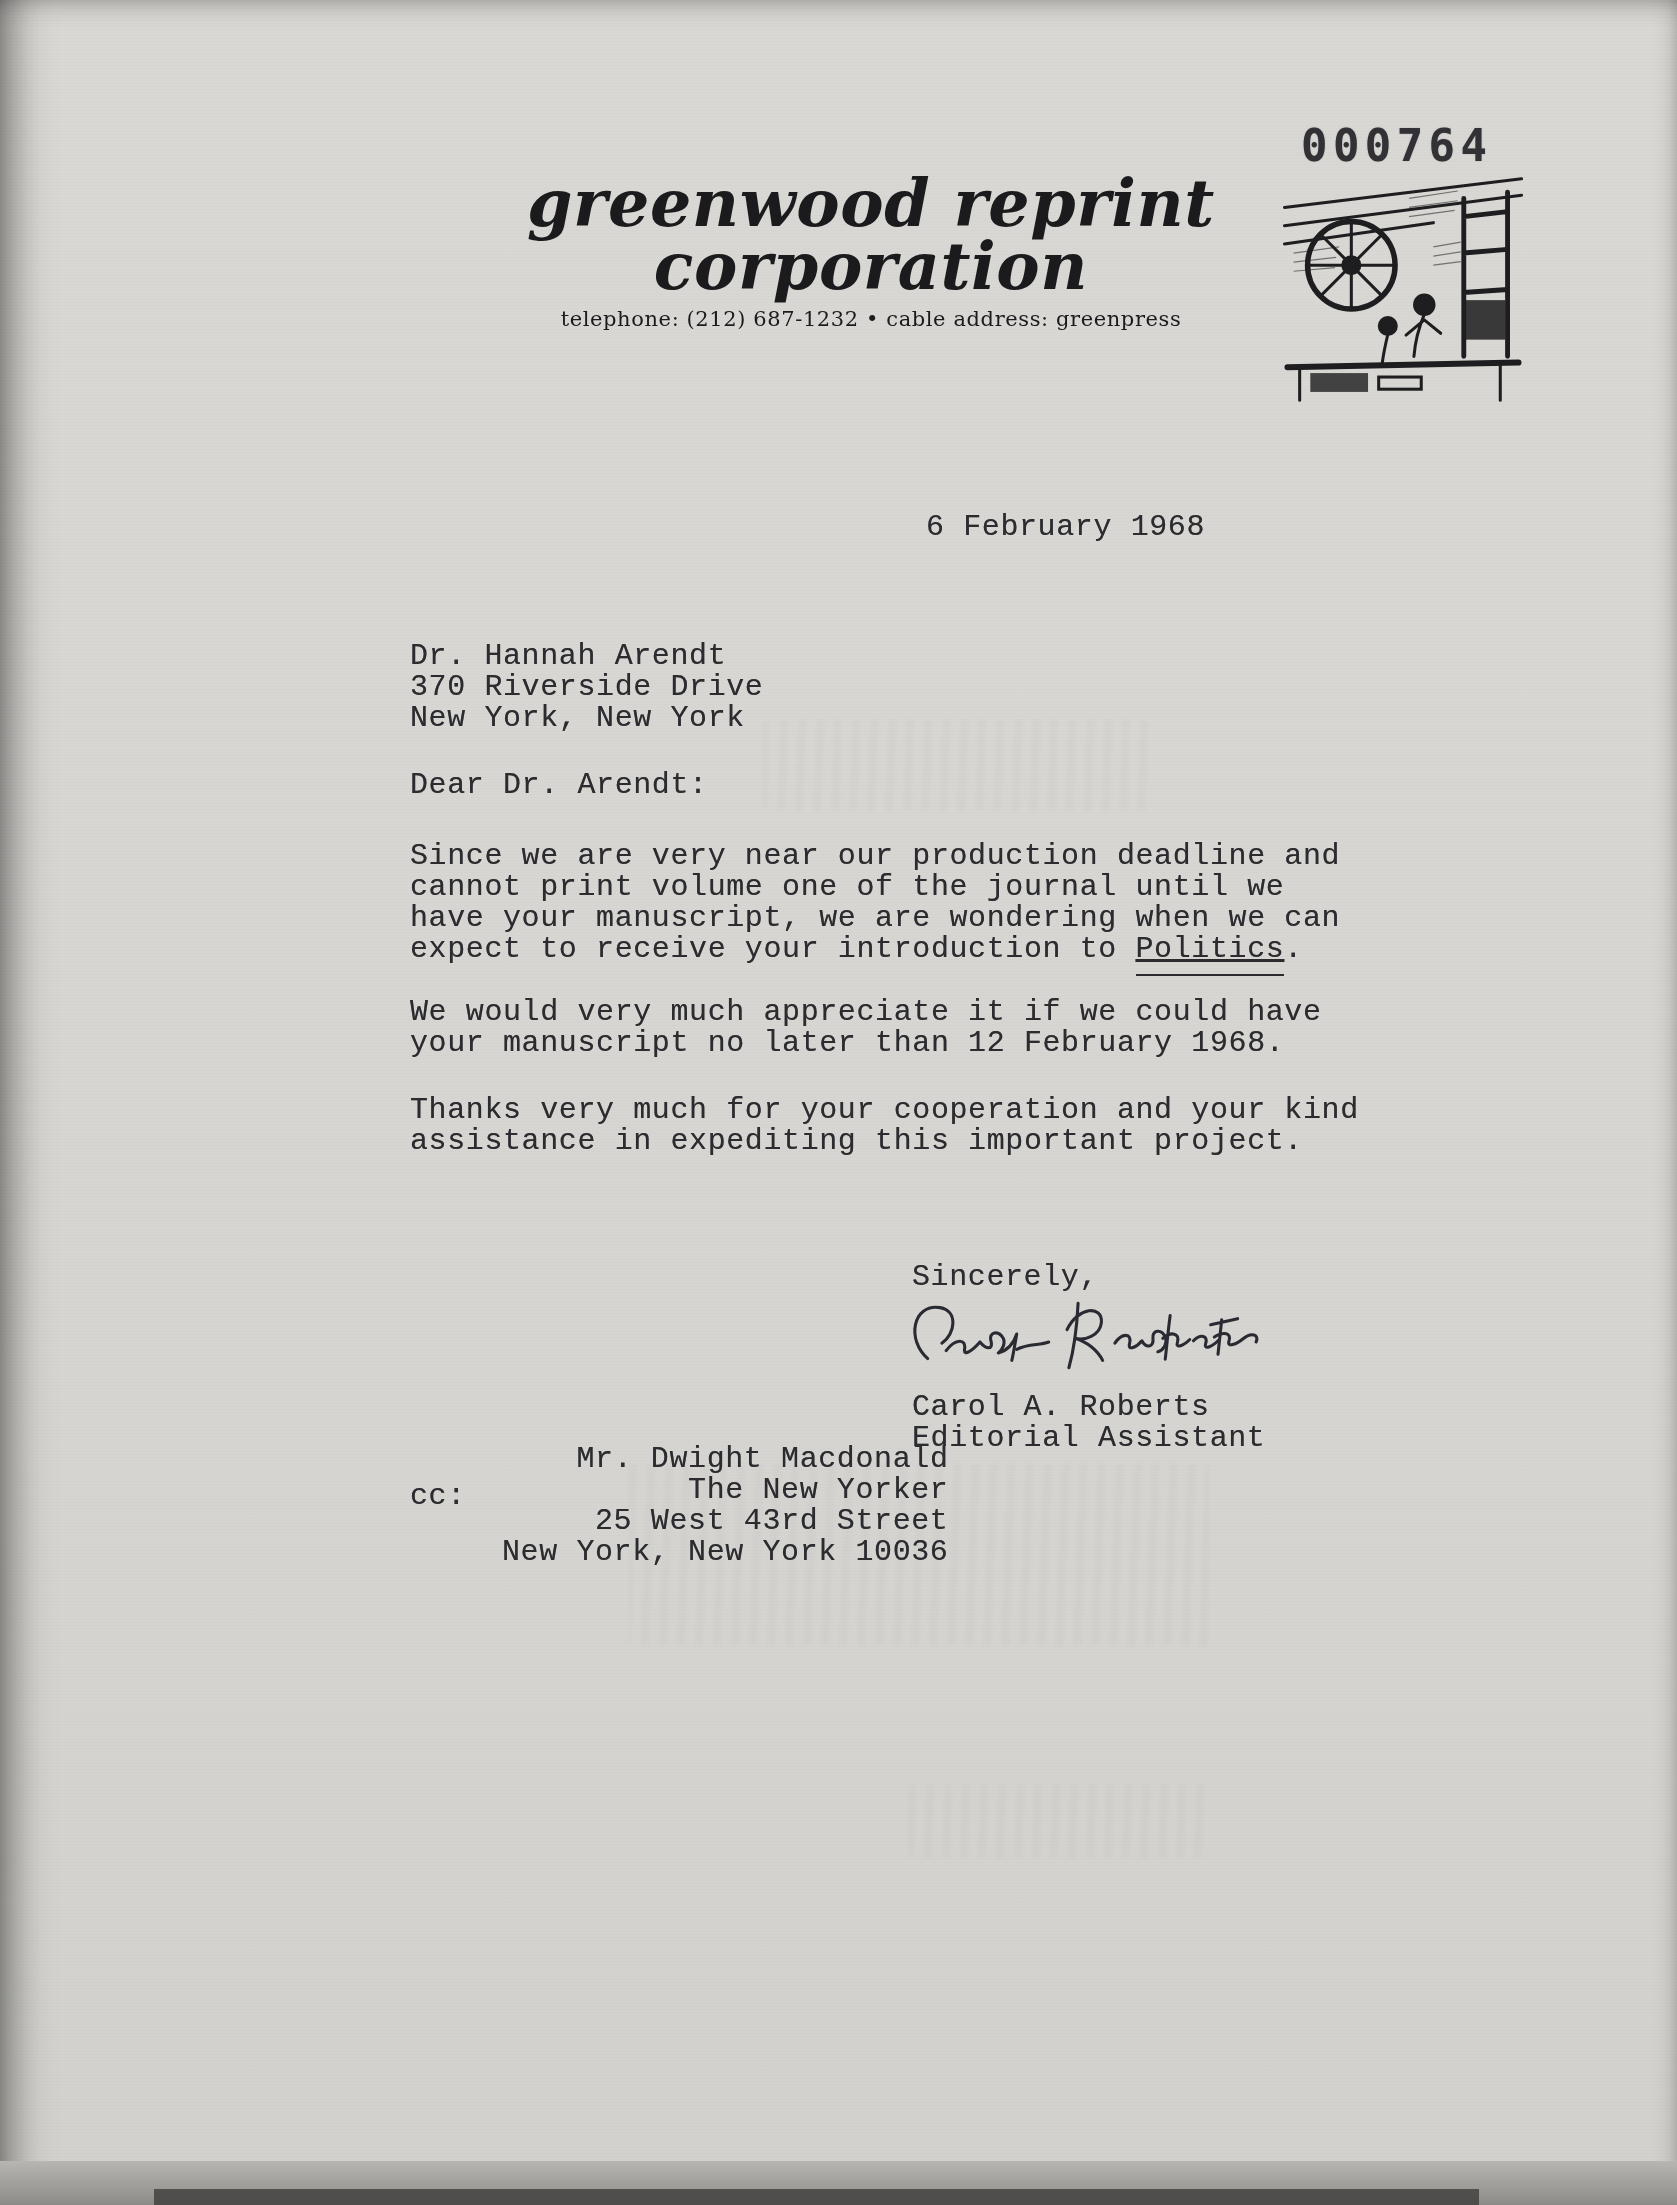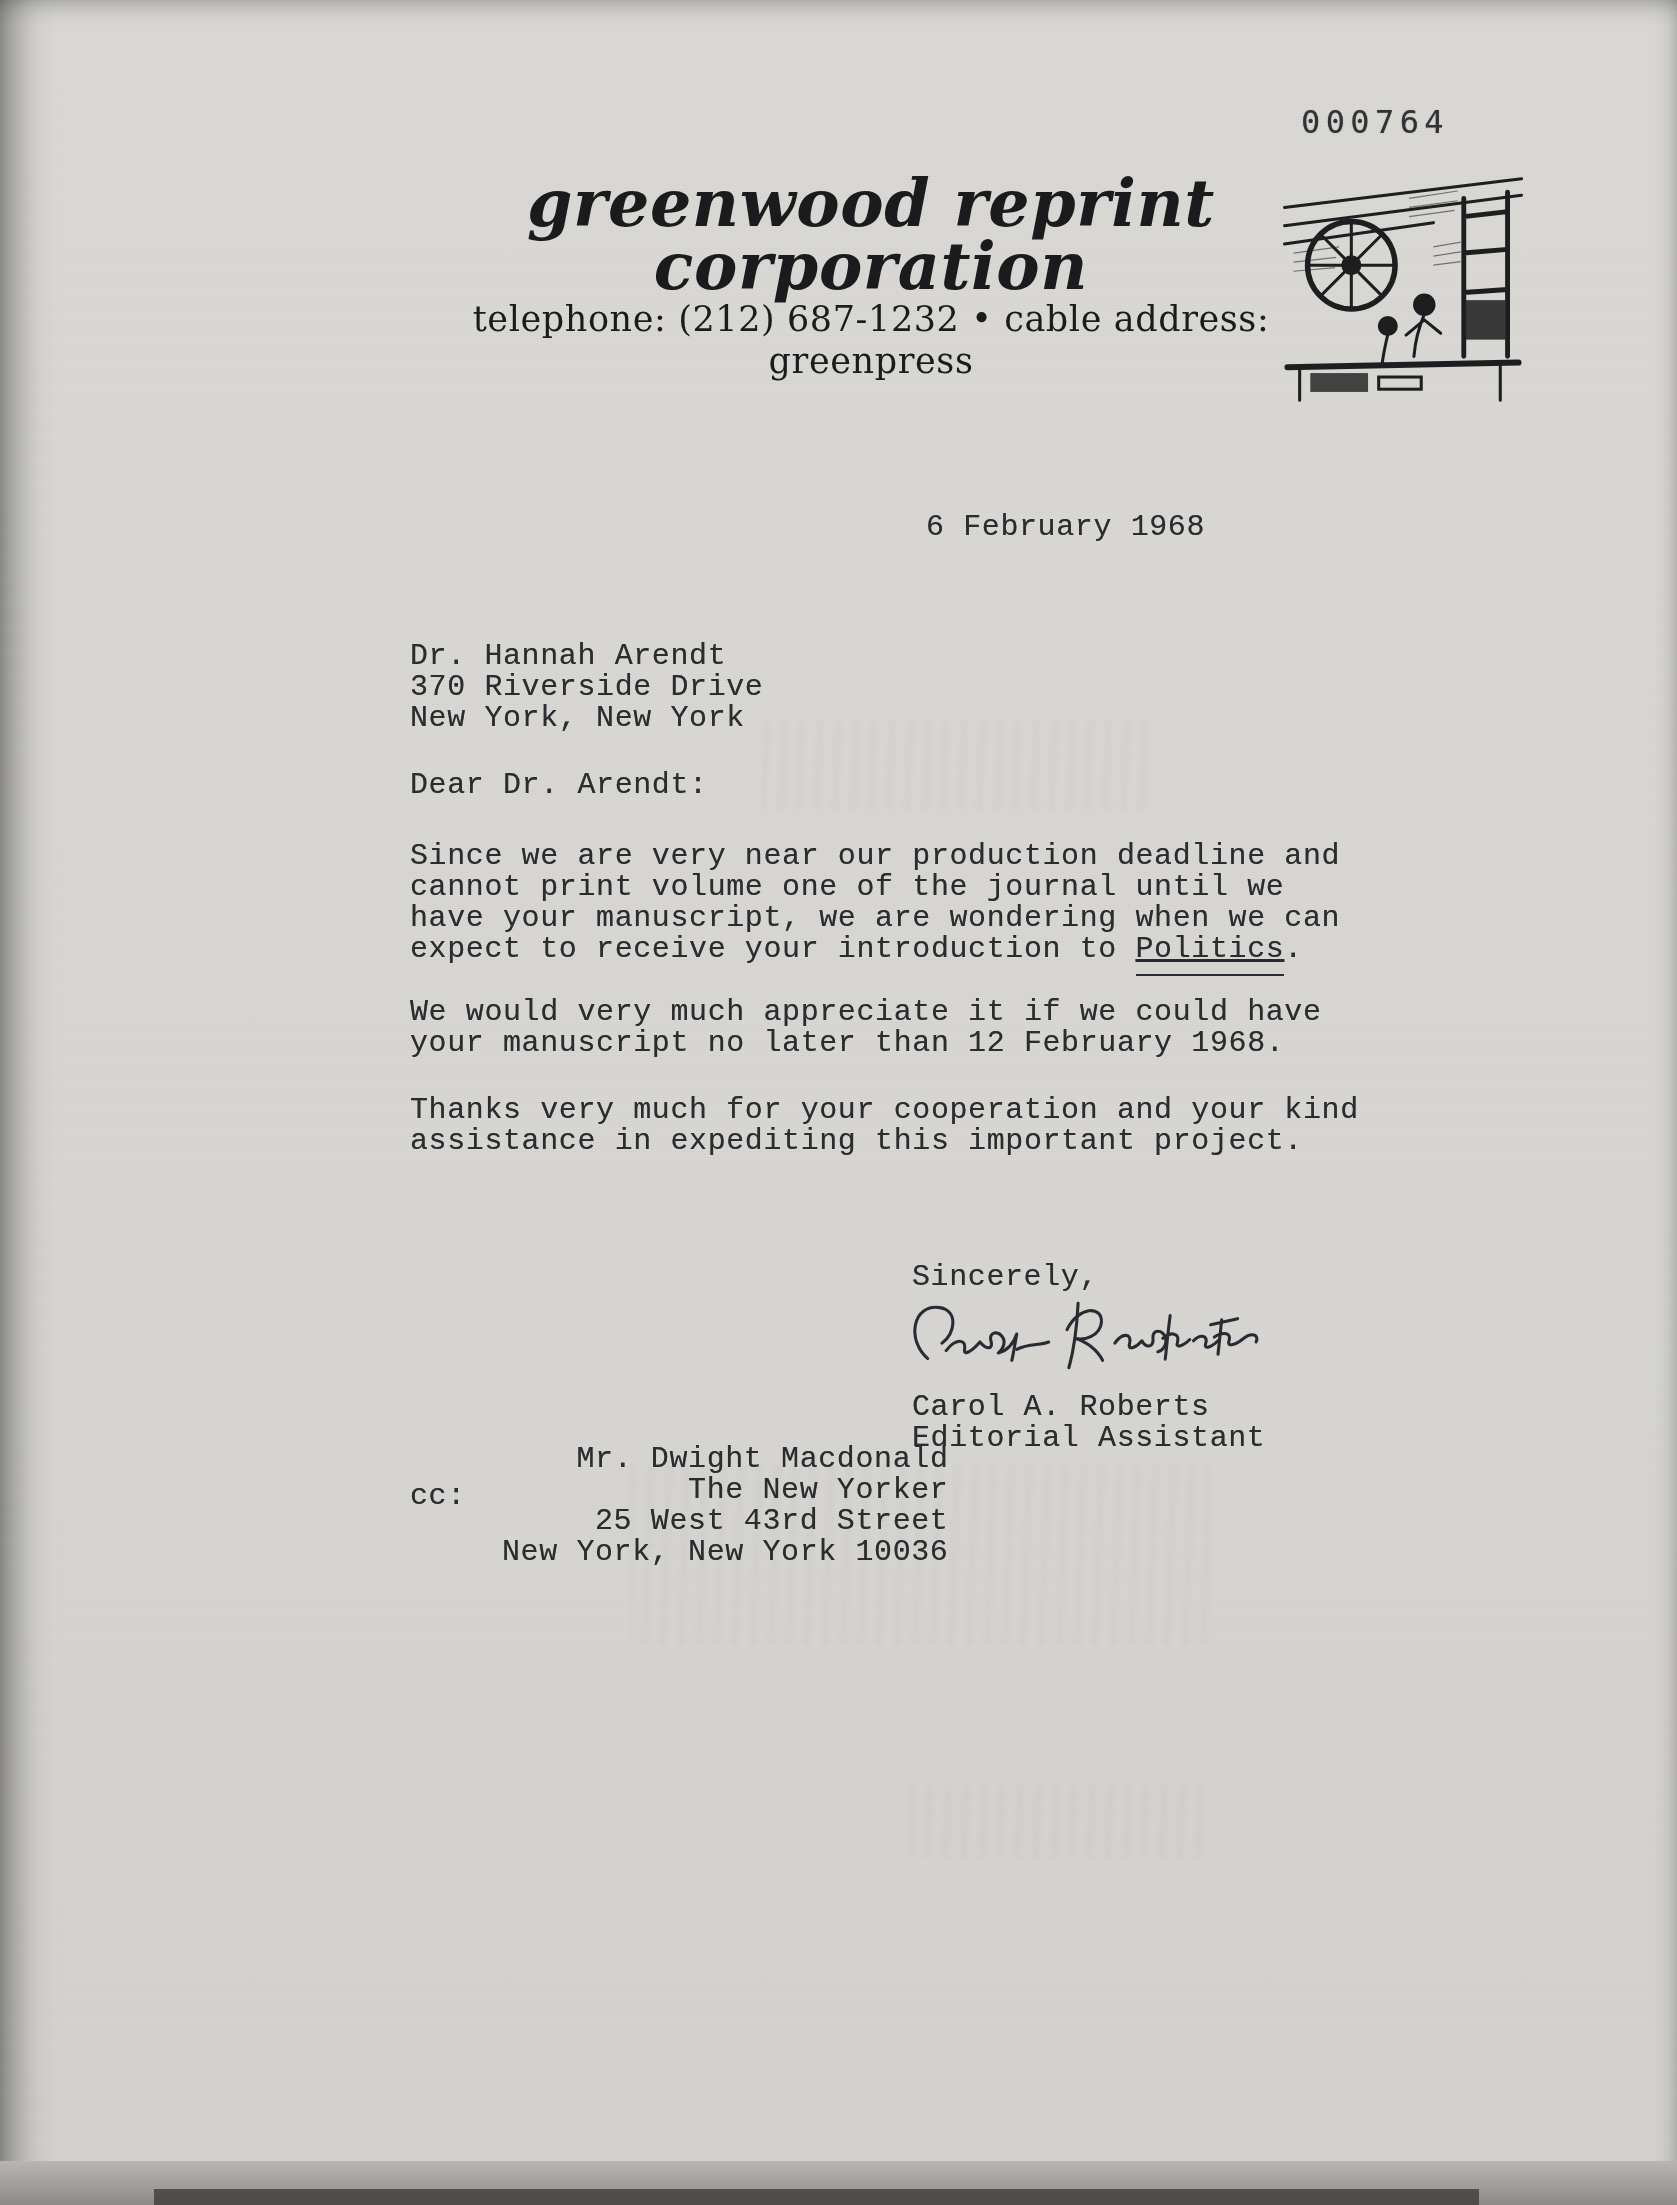--- a/index.html
+++ b/index.html
@@ -45,27 +45,27 @@
     letter-spacing:0.6px;
   }
   .lh-addr{
     font-family:"DejaVu Serif", serif;
     font-style:italic;font-weight:700;
     font-size:38px;line-height:51px;
     letter-spacing:0.6px;
   }
   .lh-contact{
     font-family:"DejaVu Serif", serif;
-    font-size:35px;line-height:42px;
+    font-size:21px;line-height:42px;
     letter-spacing:0.6px;
   }
   .stamp{
-    left:1301px;top:103px;
+    left:1301px;top:120px;
     font-family:"DejaVu Sans Mono", monospace;
-    font-weight:400;font-size:32px;
+    font-weight:700;font-size:44px;
     letter-spacing:5.4px;color:#323236;
     text-shadow:0 0 1.2px rgba(50,50,54,.4);
   }
   .smudge{
     background:repeating-linear-gradient(92deg, rgba(60,60,70,.5) 0 8.5px, rgba(0,0,0,0) 8.5px 18px);
     opacity:.045;filter:blur(1.8px);
     border-radius:4.8px;
   }
   .bottom-strip{
     left:0;bottom:0;width:1677px;height:44px;

